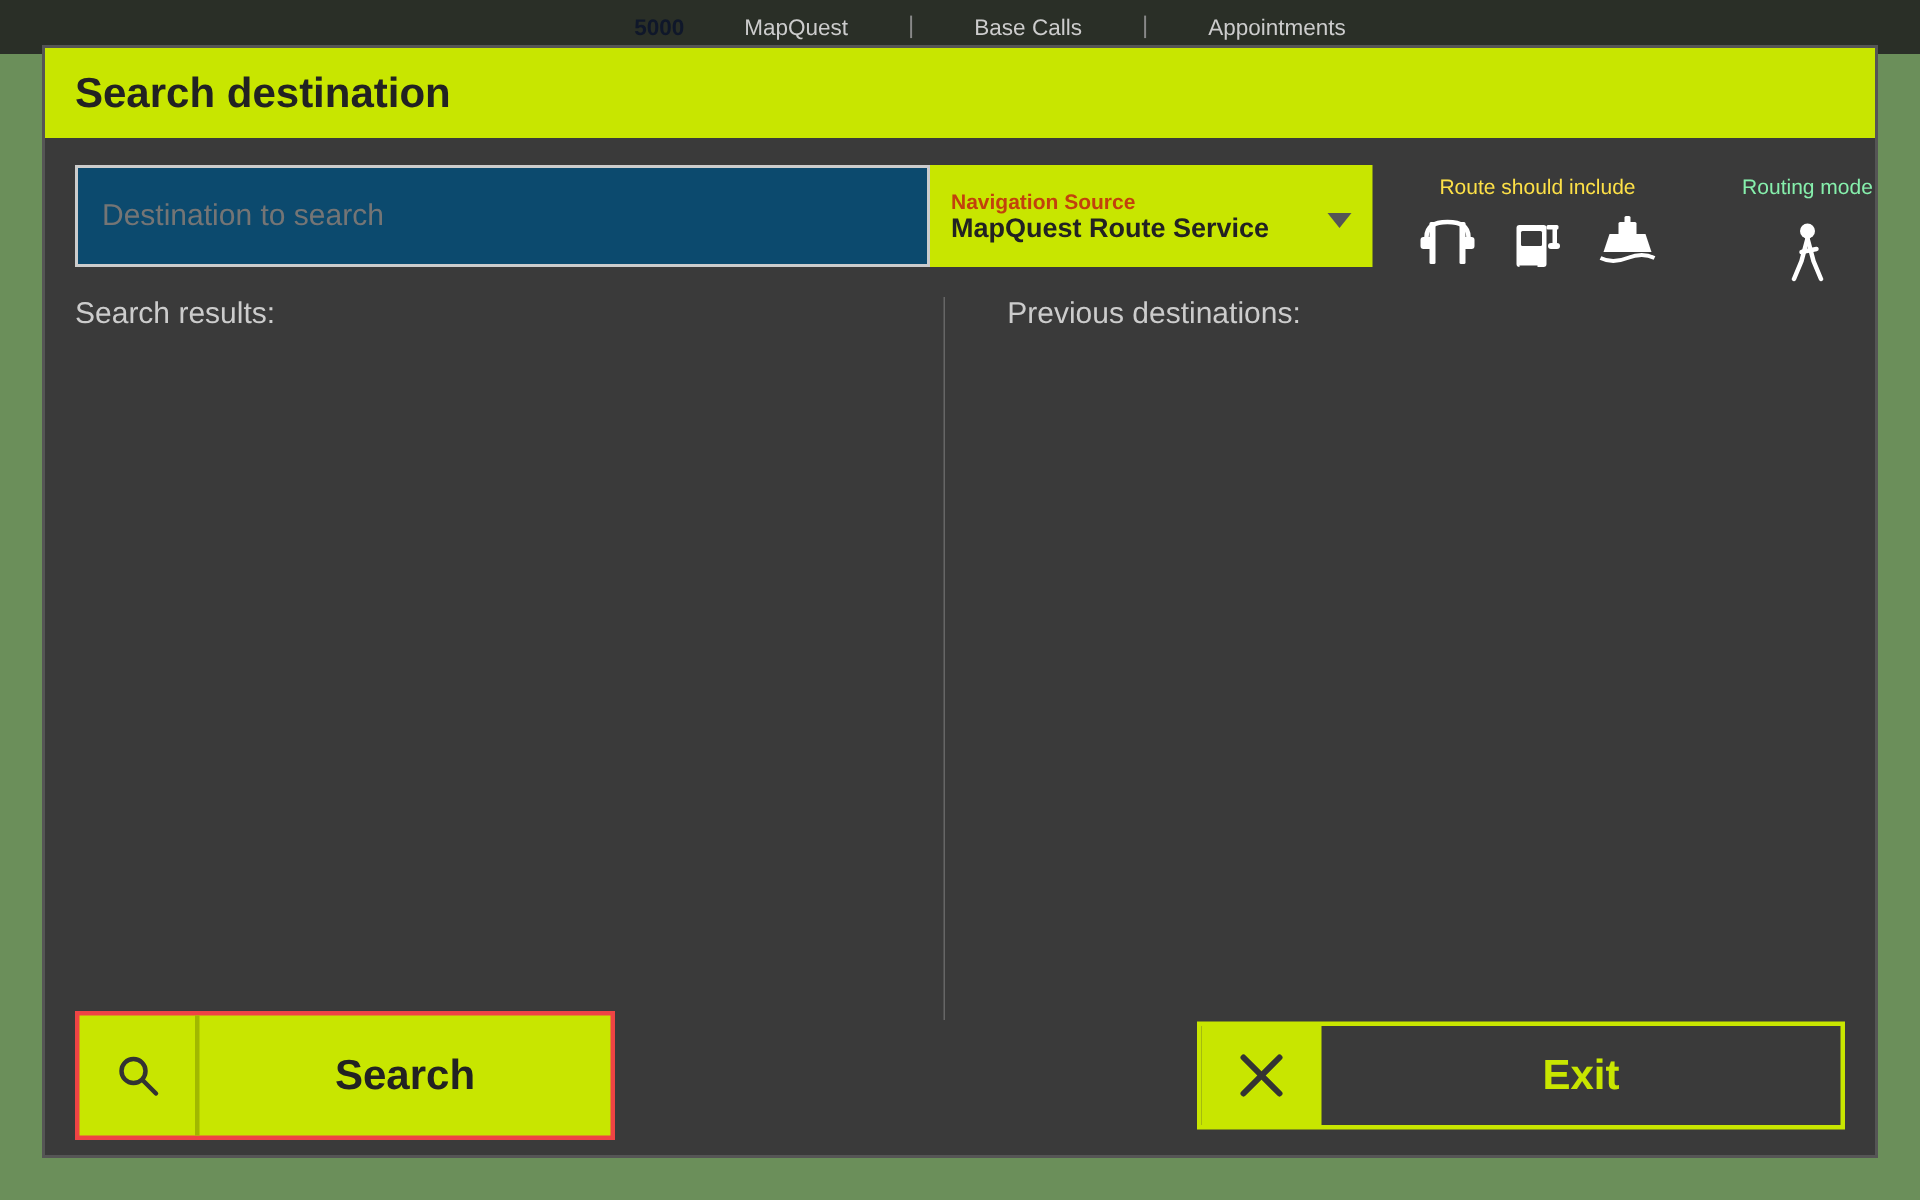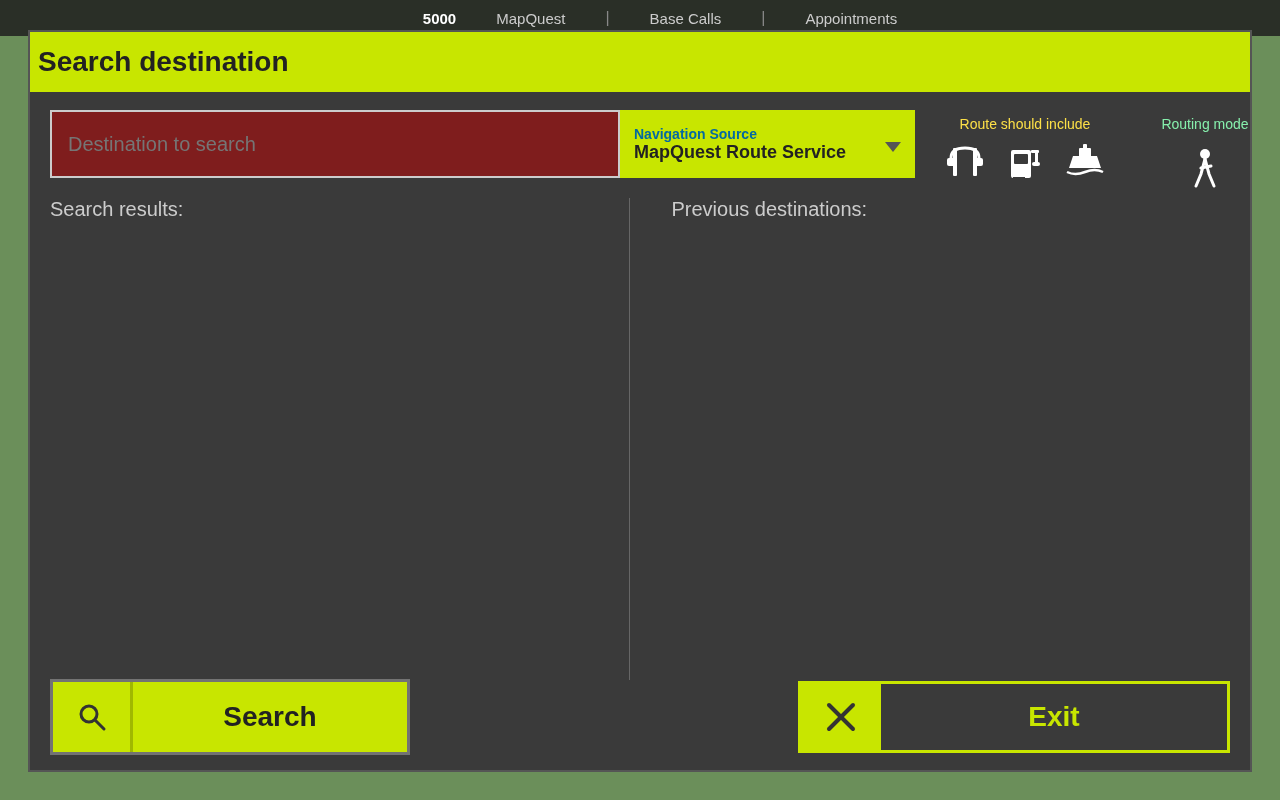--- a/index.html
+++ b/index.html
@@ -30,21 +30,21 @@
       align-items: center;
       justify-content: center;
       gap: 40px;
       z-index: 1;
     }
     .top-bar-item {
       color: #ccc;
       font-size: 15px;
     }
     .top-bar-item.active {
-      color: #ffffff;
+      color: #0f172a;
       font-weight: bold;
       margin-left: 40px;
     }
 
     
     .dialog {
       position: absolute;
       top: 30px;
       left: 28px;
       right: 28px;
@@ -52,21 +52,21 @@
       background: #3a3a3a;
       border: 2px solid #555;
       z-index: 10;
       display: flex;
       flex-direction: column;
     }
 
     
     .dialog-header {
       background: #c8e600;
-      padding: 14px 8px;
+      padding: 14px 20px;
       font-size: 28px;
       font-weight: bold;
       color: #222;
       flex-shrink: 0;
     }
 
     
     .dialog-content {
       flex: 1;
       display: flex;
@@ -80,21 +80,21 @@
       display: flex;
       align-items: stretch;
       gap: 0;
       margin-bottom: 20px;
       height: 68px;
     }
 
     
     .search-input-container {
       flex: 0 0 570px;
-      background: #7f1d1d;
+      background: #0c4a6e;
       border: 2px solid #ccc;
       display: flex;
       align-items: center;
       padding: 0 16px;
     }
     .search-input {
       border: none;
       outline: none;
       font-size: 20px;
       color: #999;
@@ -107,21 +107,21 @@
       flex: 0 0 295px;
       background: #c8e600;
       display: flex;
       flex-direction: column;
       justify-content: center;
       padding: 6px 14px;
       position: relative;
     }
     .nav-source-label {
       font-size: 14px;
-      color: #0369a1;
+      color: #c2410c;
       font-weight: bold;
     }
     .nav-source-value {
       font-size: 18px;
       color: #222;
       font-weight: bold;
       display: flex;
       align-items: flex-start;
       justify-content: space-between;
     }
@@ -214,22 +214,22 @@
       align-items: center;
       justify-content: space-between;
       padding: 0 20px 16px 20px;
       flex-shrink: 0;
     }
 
     .search-button {
       display: flex;
       align-items: center;
       background: #c8e600;
-      border: 3px solid #737373;
-      height: 76px;
+      border: 3px solid #ef4444;
+      height: 86px;
       width: 360px;
       cursor: pointer;
       gap: 0;
     }
     .search-button-icon {
       width: 80px;
       height: 100%;
       display: flex;
       align-items: center;
       justify-content: center;

